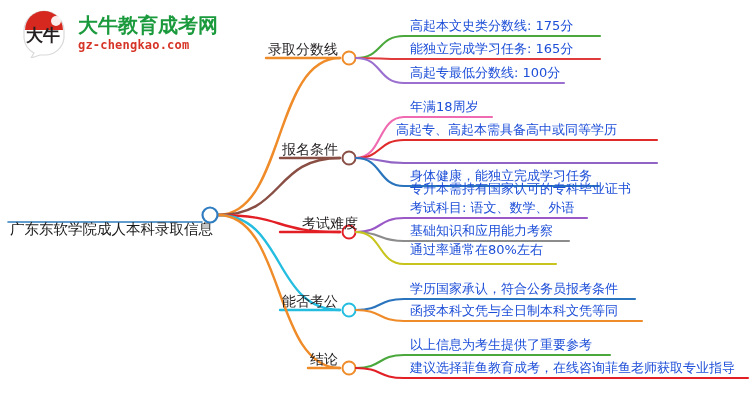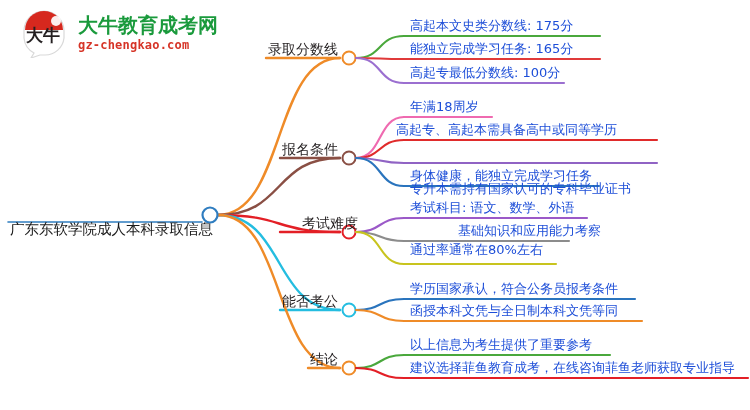--- a/index.html
+++ b/index.html
@@ -127,21 +127,21 @@
       <div class="node leaf" style="left: 410px; top: 19px;">高起本文史类分数线: 175分</div>
       <div class="node leaf" style="left: 410px; top: 42px;">能独立完成学习任务: 165分</div>
       <div class="node leaf" style="left: 410px; top: 66px;">高起专最低分数线: 100分</div>
       <div class="node branch" style="left: 282px; top: 142px;">报名条件</div>
       <div class="node leaf" style="left: 410px; top: 100px;">年满18周岁</div>
       <div class="node leaf" style="left: 396px; top: 123px;">高起专、高起本需具备高中或同等学历</div>
       <div class="node leaf" style="left: 410px; top: 146px; margin-top: 36px;">专升本需持有国家认可的专科毕业证书</div>
       <div class="node leaf" style="left: 410px; top: 169px;">身体健康，能独立完成学习任务</div>
       <div class="node branch" style="left: 282px; top: 216px; margin-left: 20px;">考试难度</div>
       <div class="node leaf" style="left: 410px; top: 201px;">考试科目: 语文、数学、外语</div>
-      <div class="node leaf" style="left: 410px; top: 224px; margin-left: 48px;">基础知识和应用能力考察</div>
+      <div class="node leaf" style="left: 410px; top: 224px;">基础知识和应用能力考察</div>
       <div class="node leaf" style="left: 410px; top: 243px;">通过率通常在80%左右</div>
       <div class="node branch" style="left: 282px; top: 294px;">能否考公</div>
       <div class="node leaf" style="left: 410px; top: 282px;">学历国家承认，符合公务员报考条件</div>
       <div class="node leaf" style="left: 410px; top: 304px;">函授本科文凭与全日制本科文凭等同</div>
       <div class="node branch" style="left: 310px; top: 352px;">结论</div>
       <div class="node leaf" style="left: 410px; top: 338px;">以上信息为考生提供了重要参考</div>
       <div class="node leaf" style="left: 410px; top: 361px;">建议选择菲鱼教育成考，在线咨询菲鱼老师获取专业指导</div>
     </div>
 
 </div>

